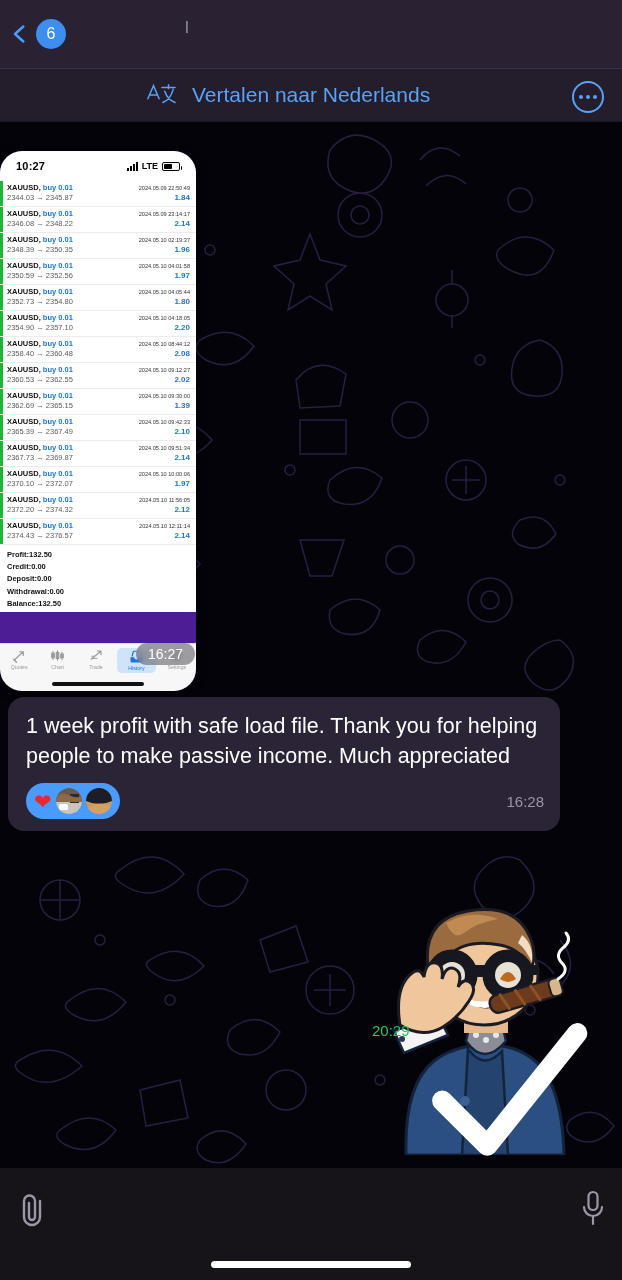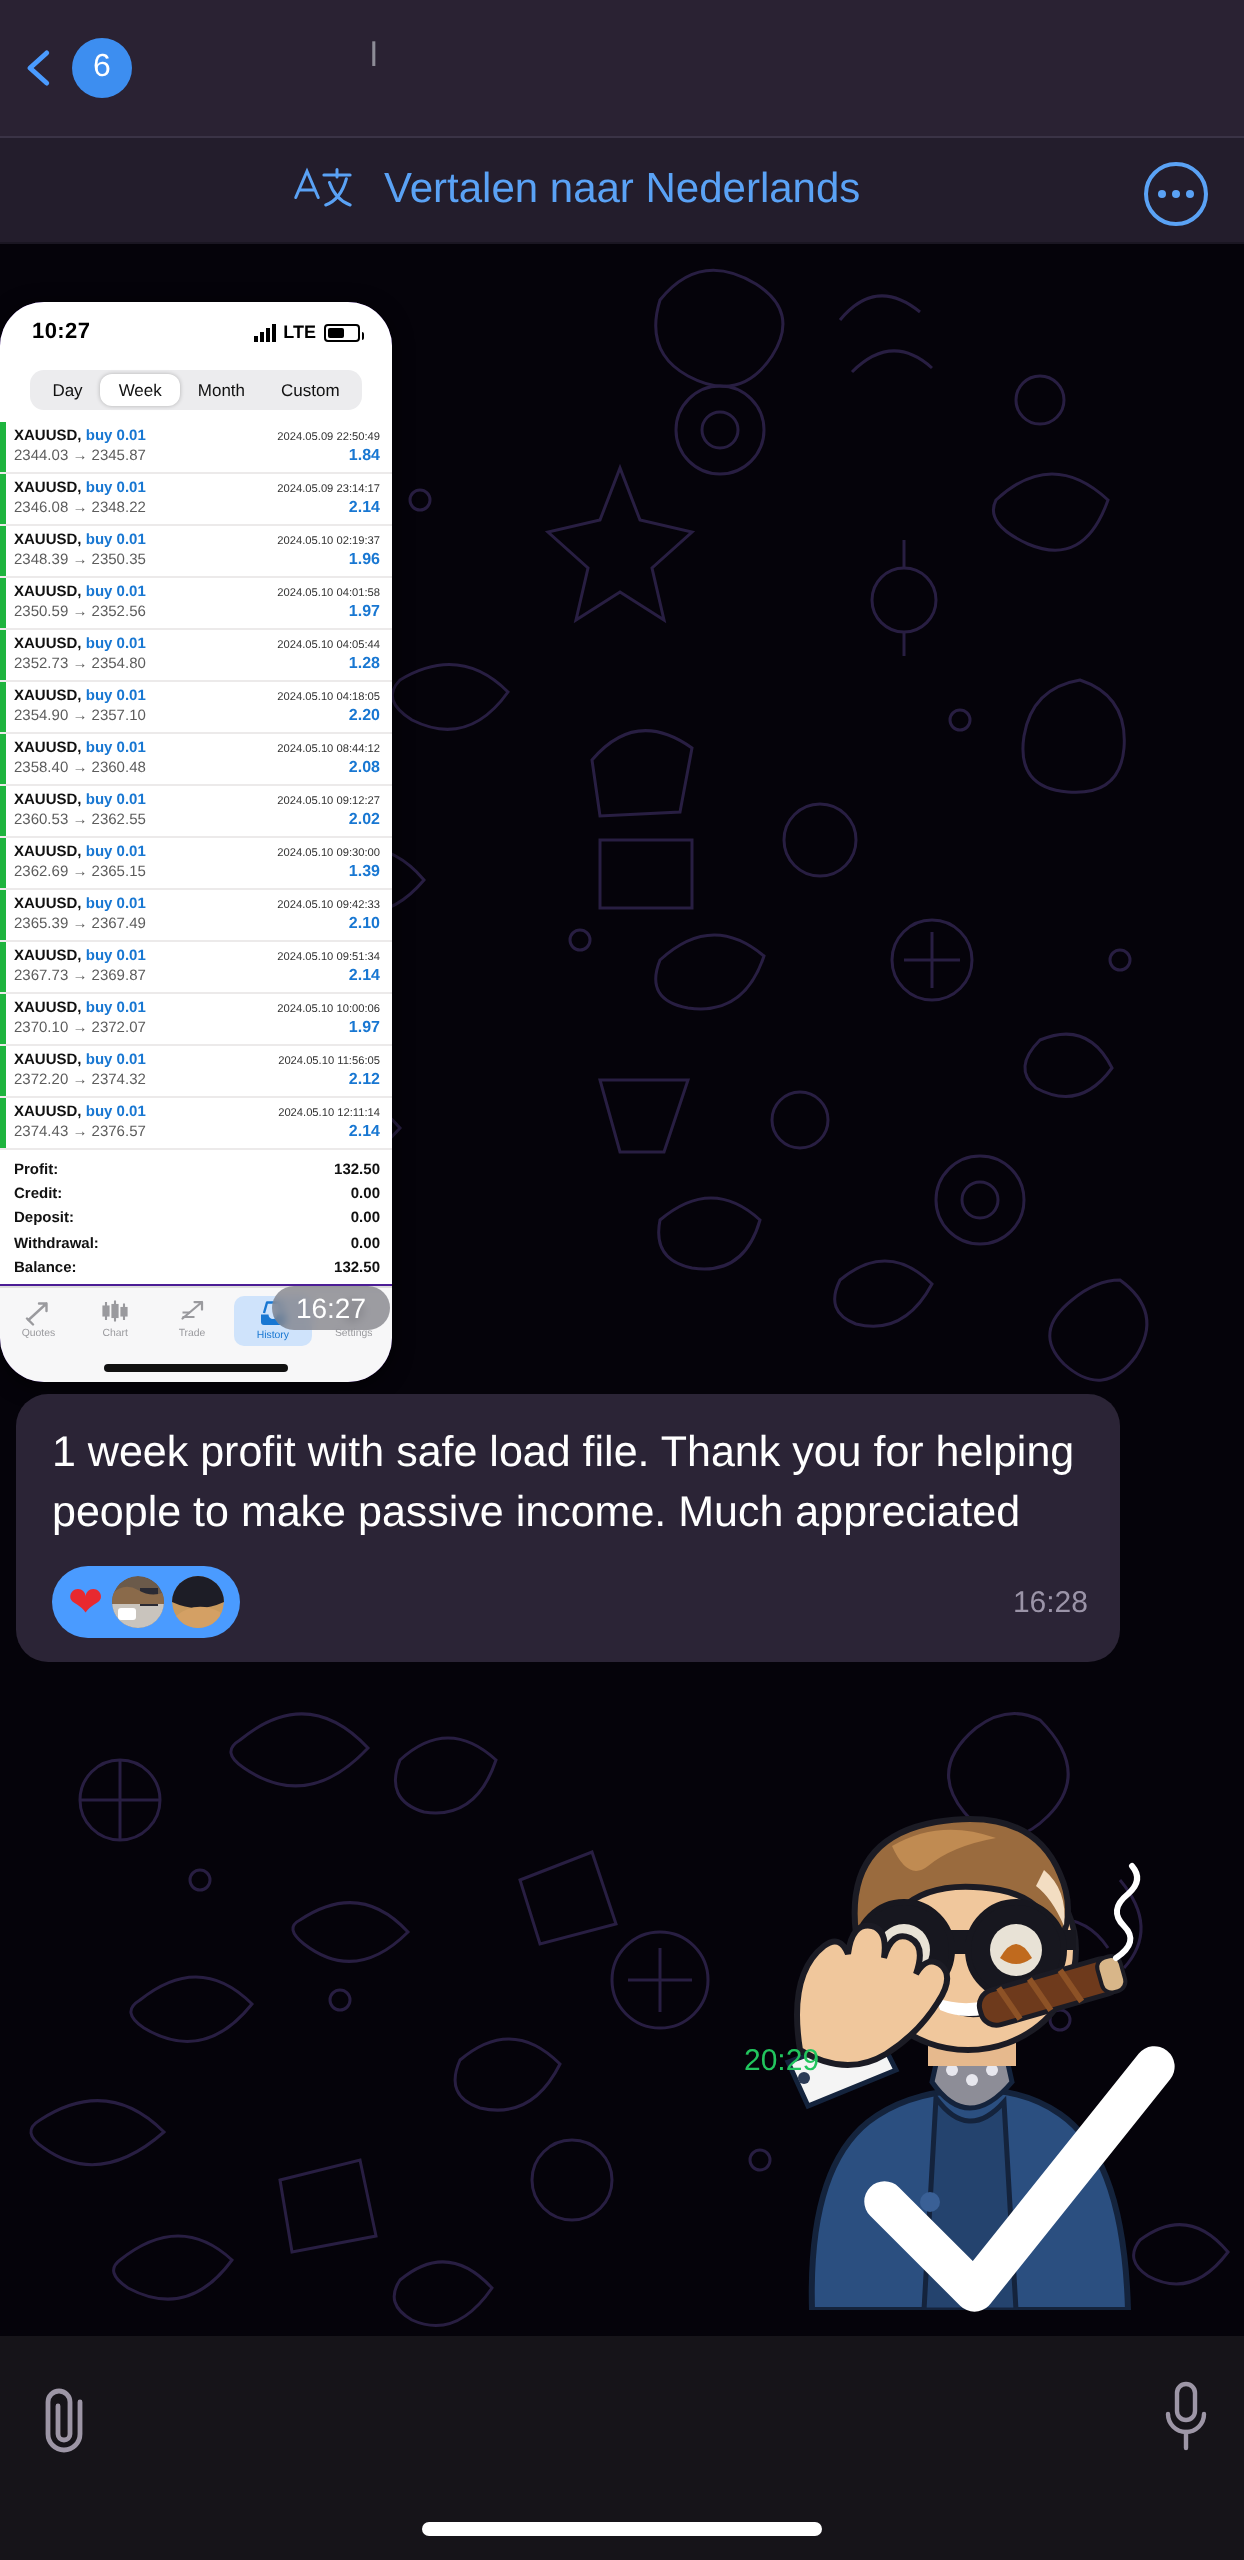--- a/index.html
+++ b/index.html
@@ -134,21 +134,21 @@
   .tr-line1 { display: flex; justify-content: space-between; align-items: baseline; }
   .tr-sym { font-size: 7.5px; font-weight: bold; color: #111; }
   .tr-act { color: #1877d2; font-weight: bold; }
   .tr-date { font-size: 5.6px; color: #333; }
   .tr-line2 { display: flex; justify-content: space-between; align-items: baseline; margin-top: 1px; }
   .tr-prices { font-size: 7.5px; color: #5c5c5c; }
   .tr-profit { font-size: 8px; color: #1877d2; font-weight: bold; }
 
   
   .summary { background: #fff; padding: 4px 6px 2px 7px; }
-  .sum-row { display: flex; justify-content: space-between; font-size: 7.5px; color: #111; font-weight: bold; line-height: 12.2px; }
+  .sum-row { display: flex; font-size: 7.5px; color: #111; font-weight: bold; line-height: 12.2px; }
   .sum-row .v { font-weight: bold; }
 
   
   .mt-tabbar {
     position: absolute; bottom: 0; left: 0; right: 0; height: 48px;
     background: #f7f7f8; border-top: 1px solid #dedede;
     display: flex; align-items: flex-start; padding-top: 4px;
   }
   .mt-tab { flex: 1; display: flex; flex-direction: column; align-items: center; gap: 1px; }
   .mt-tab .lbl { font-size: 5.2px; color: #9a9a9e; }
@@ -323,28 +323,20 @@
             <i></i>
             <i></i>
           </div>
         <div class="lte">LTE</div>
         <div class="batt">
             <i></i>
           </div>
       </div>
     </div>
 
-    <div class="seg-wrap">
-      <div class="seg">
-        <div class="seg-item">Day</div>
-        <div class="seg-item active">Week</div>
-        <div class="seg-item">Month</div>
-        <div class="seg-item">Custom</div>
-      </div>
-    </div>
 
     <div class="trades" id="trades">
         <div class="trade-row">
           <div class="tr-line1">
             <div class="tr-sym"><span>XAUUSD,</span> <span class="tr-act">buy 0.01</span></div>
             <div class="tr-date">2024.05.09 22:50:49</div>
           </div>
           <div class="tr-line2">
             <div class="tr-prices"><span>2344.03</span> → <span>2345.87</span></div>
             <div class="tr-profit">1.84</div>
@@ -380,21 +372,21 @@
             <div class="tr-profit">1.97</div>
           </div>
         </div>
         <div class="trade-row">
           <div class="tr-line1">
             <div class="tr-sym"><span>XAUUSD,</span> <span class="tr-act">buy 0.01</span></div>
             <div class="tr-date">2024.05.10 04:05:44</div>
           </div>
           <div class="tr-line2">
             <div class="tr-prices"><span>2352.73</span> → <span>2354.80</span></div>
-            <div class="tr-profit">1.28</div>
+            <div class="tr-profit">1.80</div>
           </div>
         </div>
         <div class="trade-row">
           <div class="tr-line1">
             <div class="tr-sym"><span>XAUUSD,</span> <span class="tr-act">buy 0.01</span></div>
             <div class="tr-date">2024.05.10 04:18:05</div>
           </div>
           <div class="tr-line2">
             <div class="tr-prices"><span>2354.90</span> → <span>2357.10</span></div>
             <div class="tr-profit">2.20</div>

